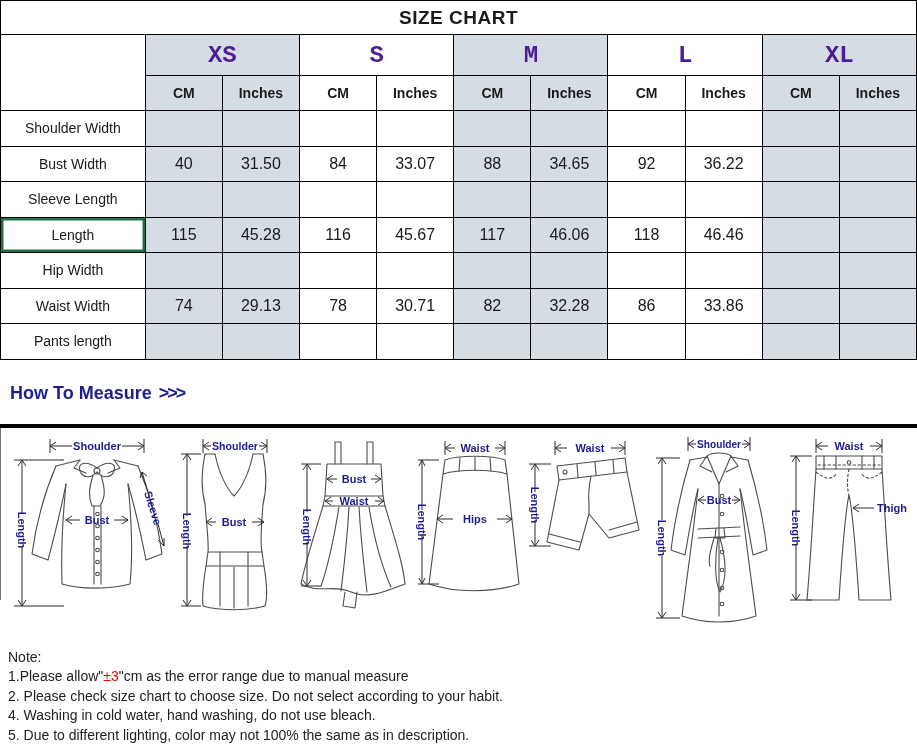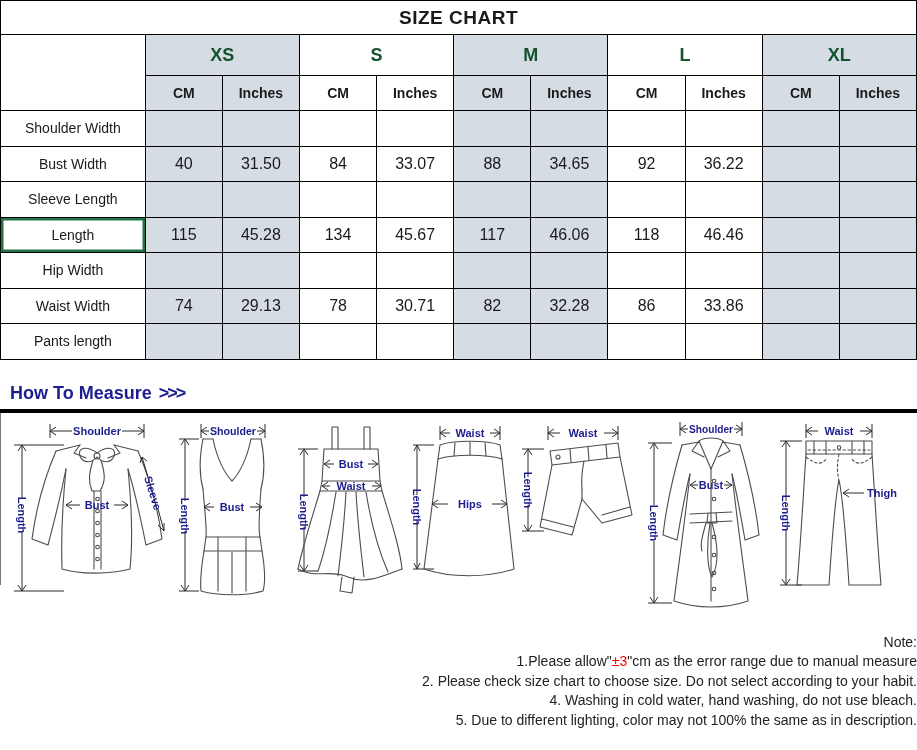--- a/index.html
+++ b/index.html
@@ -8,45 +8,45 @@
     font-family:"Liberation Sans", sans-serif; color:#1a1a1a; overflow:hidden;
   }
 
   
   table.size-table { width:100%; border-collapse:collapse; table-layout:fixed;padding-left:46px; }
   table.size-table td {
     border:1.5px solid #000; text-align:center; vertical-align:middle;
     overflow:hidden; padding:0;
   }
   .r-title td { height:33px; font-size:19px; font-weight:bold; letter-spacing:.5px; }
-  .r-size td.size { height:40px; font-size:18px; font-weight:bold; color:#14532d; }
+  .r-size td.size { height:40px; font-size:24px; font-weight:bold; color:#4c1d95;font-family:Liberation Mono, monospace; }
   .r-sub td { height:34px; font-size:14px; font-weight:bold; }
   tr.data td { height:34.5px; }
   td.rh { font-size:14px; }
   td.v  { font-size:16px; }
   .sh   { background:#d6dce4; }
   .sel  { box-shadow: inset 0 0 0 2.5px #217346; }
 
   
-  .measure { margin:23px 0 5px 10px; font-size:18px; font-weight:bold; color:#1d1d8f; }
+  .measure { margin:23px 0 20px 10px; font-size:18px; font-weight:bold; color:#1d1d8f; }
   .measure .arrows { margin-left:7px; letter-spacing:-2px; }
   .divider { height:4px; background:#000; width:100%; }
 
   
   .figs { position:relative; display:flex; justify-content:space-between;
-          align-items:flex-start; padding:6px 16px 0 6px; height:206px; }
+          align-items:flex-start; padding:6px 6px 0 6px; height:206px; }
   .left-edge { position:absolute; left:0; top:0; width:1px; height:172px; background:#777; }
   .fig svg { display:block; }
   .g { fill:none; stroke:#4d4d4d; stroke-width:1.1; stroke-linejoin:round; stroke-linecap:round; }
   .d { fill:none; stroke:#2b2b2b; stroke-width:1; }
   .dash { stroke-dasharray:2.5 2.5; }
   .t { fill:#1c1c8c; font-family:"Liberation Sans",sans-serif; font-size:11px; font-weight:bold; }
 
   
-  .notes { margin:8px 0 0 8px; font-size:14px; line-height:19.5px; color:#222;text-align:right; }
+  .notes { margin:8px 0 0 8px; font-size:14px; line-height:19.5px; color:#222; }
   .red { color:#ff0000; }
 </style>
 </head>
 <body>
 
 <div id="page">
 
   <table class="size-table">
     <colgroup>
       <col style="width:15.8%">
@@ -122,21 +122,21 @@
       <td class="v sh"></td>
       <td class="v"></td>
       <td class="v"></td>
       <td class="v sh"></td>
       <td class="v sh"></td>
     </tr>
     <tr class="data">
       <td class="rh sel">Length</td>
       <td class="v sh">115</td>
       <td class="v sh">45.28</td>
-      <td class="v">134</td>
+      <td class="v">116</td>
       <td class="v">45.67</td>
       <td class="v sh">117</td>
       <td class="v sh">46.06</td>
       <td class="v">118</td>
       <td class="v">46.46</td>
       <td class="v sh"></td>
       <td class="v sh"></td>
     </tr>
     <tr class="data">
       <td class="rh">Hip Width</td>

